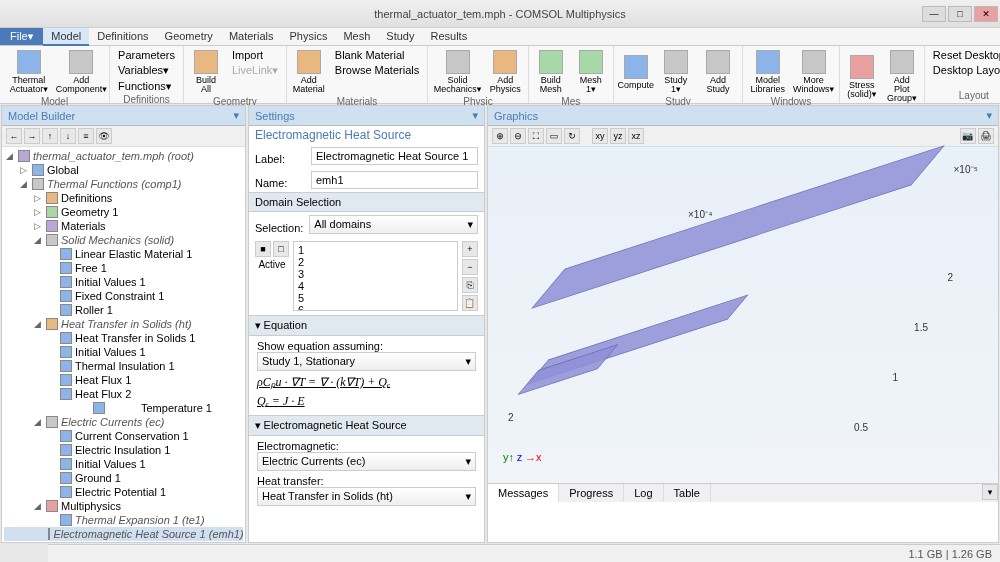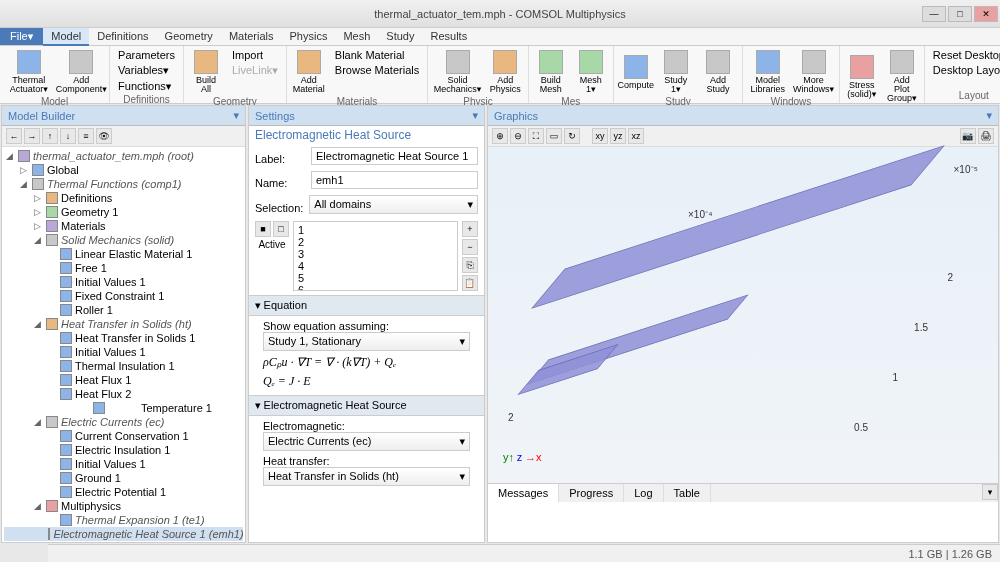--- a/index.html
+++ b/index.html
@@ -44,35 +44,35 @@
 .tree-ico.green { background: #a8d8a8; }
 .tree-ico.grey { background: #c8c8c8; }
 .tree-ico.red { background: #e8a0a0; }
 .tree-ico.dia { background: #b8a8d8; }
 .tree-txt { }
 .tree-txt.ital { font-style: italic; color: #555; }
 .settings-row { display: flex; align-items: flex-end; padding: 3px 6px; gap: 6px; }
 .settings-lbl { width: 50px; font-size: 11px; }
 .settings-input { flex: 1; border: 1px solid #ccc; padding: 2px 4px; font-size: 11px; }
 .section-header { background: #e0e8f0; padding: 3px 6px; border-top: 1px solid #ccc; border-bottom: 1px solid #ccc; font-size: 11px; cursor: pointer; }
-.section-body { padding: 4px 14px; }
+.section-body { padding: 4px 8px; }
 .domain-box { display: flex; gap: 4px; padding: 4px 6px; }
 .domain-list { flex: 1; border: 1px solid #ccc; height: 70px; overflow: auto; padding: 2px; font-size: 10px; }
 .domain-list div { padding: 0 2px; cursor: pointer; }
 .domain-tools { display: flex; flex-direction: column; gap: 2px; }
 .graphics { flex: 1; background: linear-gradient(#e8f0f8, #f0f4f8); position: relative; }
 .axis-label { position: absolute; font-size: 10px; color: #333; }
 .model-shape { position: absolute; background: #9090d8; border: 1px solid #6060a8; opacity: 0.85; }
 .msgtabs { display: flex; background: #f0f0f0; border-top: 1px solid #ccc; }
 .msgtab { padding: 3px 10px; cursor: pointer; font-size: 11px; border-right: 1px solid #ddd; }
 .msgtab.active { background: #fff; }
 .msgbody { height: 40px; background: #fff; }
 .statusbar { height: 18px; background: #f0f0f0; border-top: 1px solid #ccc; display: flex; justify-content: flex-end; align-items: center; padding: 0 8px; font-size: 10px; color: #555; margin-left: 48px; }
 .dropdown { width: 100%; border: 1px solid #ccc; padding: 2px 4px; font-size: 11px; background: linear-gradient(#fff,#eee); cursor: pointer; display: flex; justify-content: space-between; }
-.eq { font-family: 'Times New Roman', serif; font-style: italic; font-size: 12px; padding: 2px 0; }
+.eq { font-family: 'Times New Roman', serif; font-style: italic; font-size: 12px; padding: 2px 0; text-decoration: underline; }
 </style>
 </head>
 <body>
 
 <div class="titlebar">
   <span class="titlebar-text">thermal_actuator_tem.mph - COMSOL Multiphysics</span>
   <div class="winbtns">
     <div class="winbtn">—</div>
     <div class="winbtn">□</div>
     <div class="winbtn cls">✕</div>
@@ -409,20 +409,21 @@
       </div>
     <div class="panel-subtitle">Electromagnetic Heat Source</div>
     <div class="settings-row">
       <span class="settings-lbl">Label:</span>
       <input class="settings-input" value="Electromagnetic Heat Source 1" style="">
     </div>
     <div class="settings-row">
       <span class="settings-lbl">Name:</span>
       <input class="settings-input" value="emh1" style="">
     </div>
+    <div class="section-header">Domain Selection</div>
     <div class="settings-row">
       <span class="settings-lbl">Selection:</span>
       <div class="dropdown">
           <span>All domains</span>
           <span>▾</span>
         </div>
     </div>
     <div class="domain-box">
       <div style="display:flex;flex-direction:column;align-items:center">
         <div style="display:flex;gap:2px">

